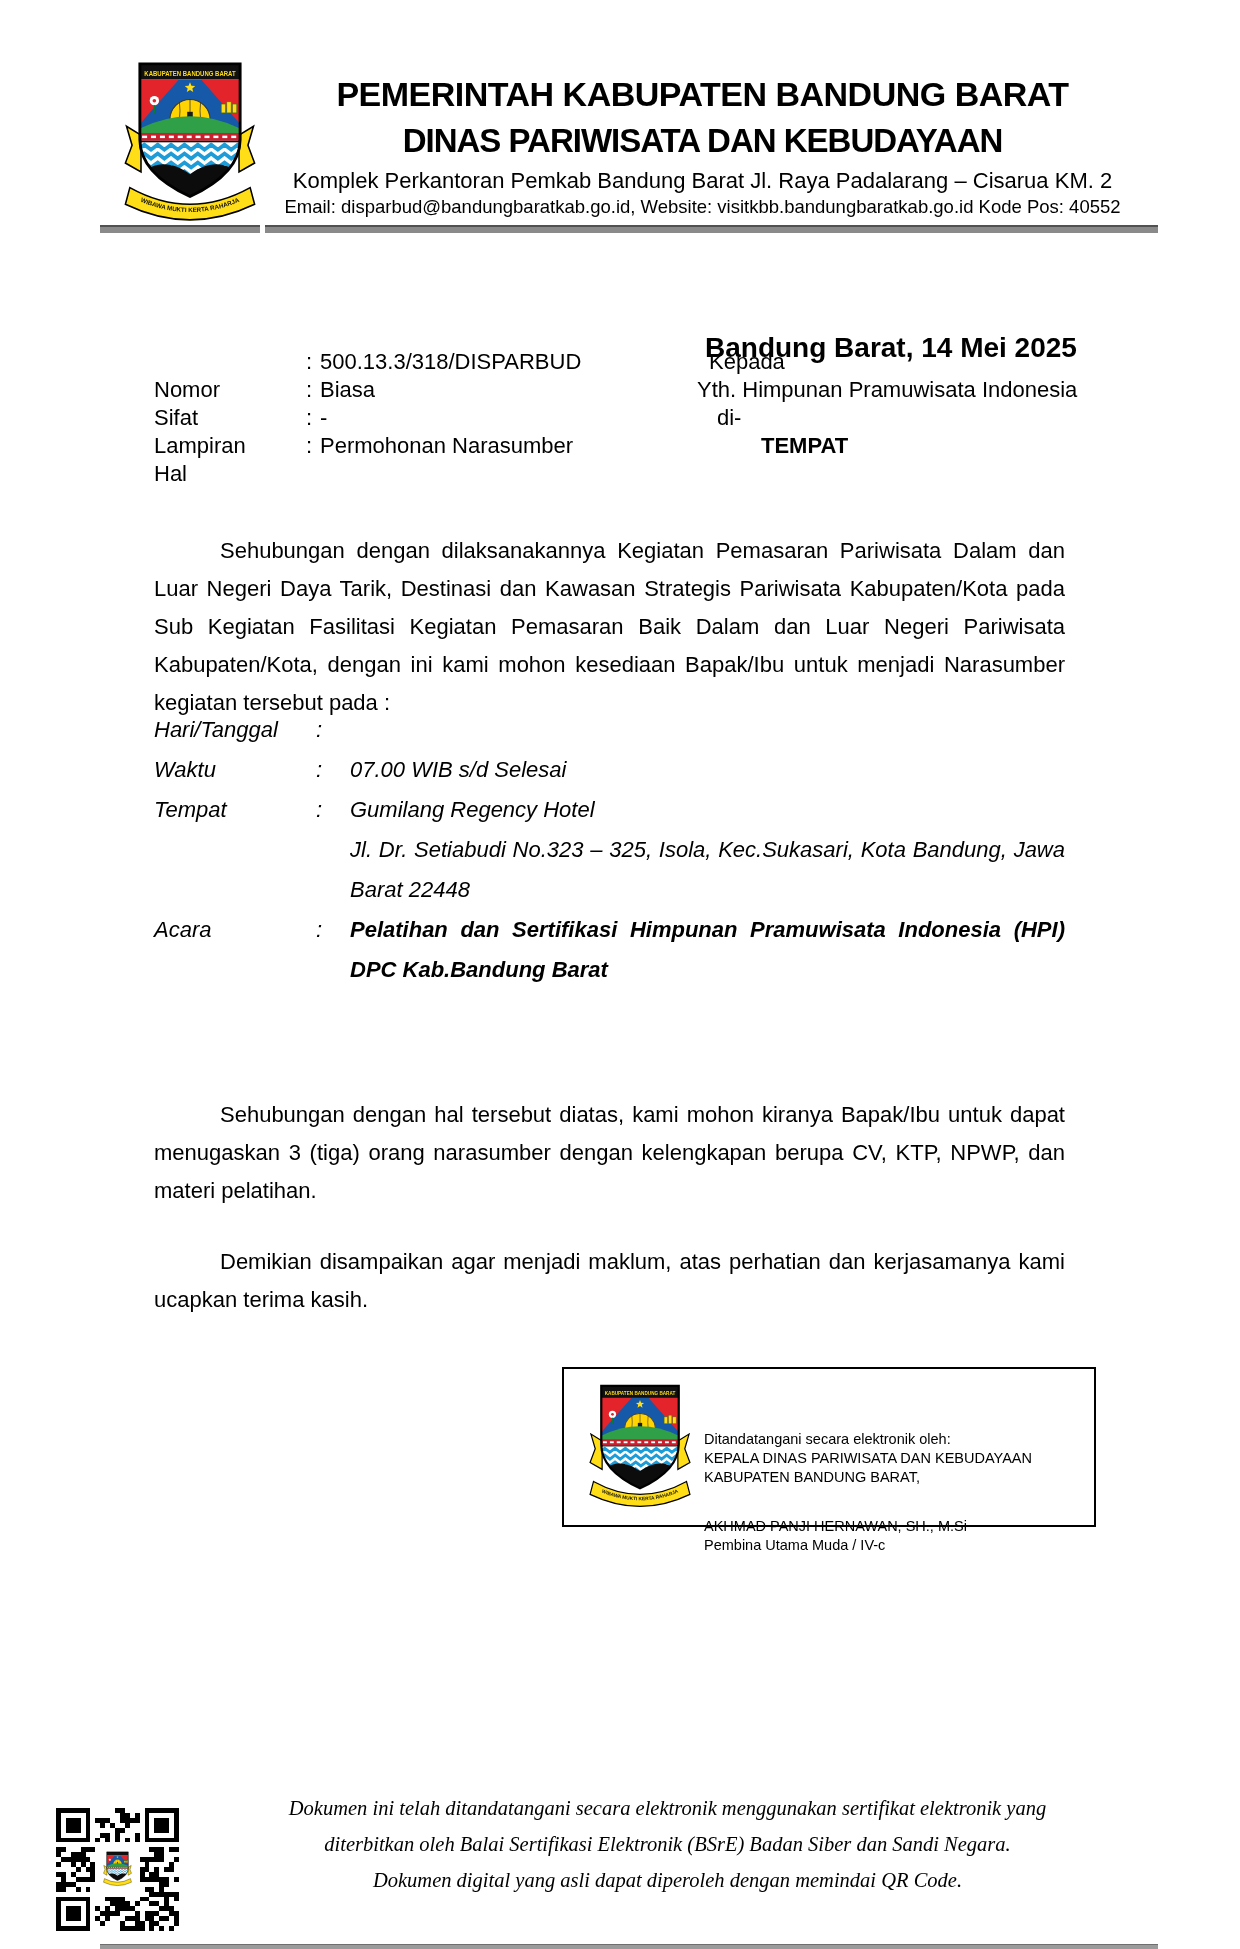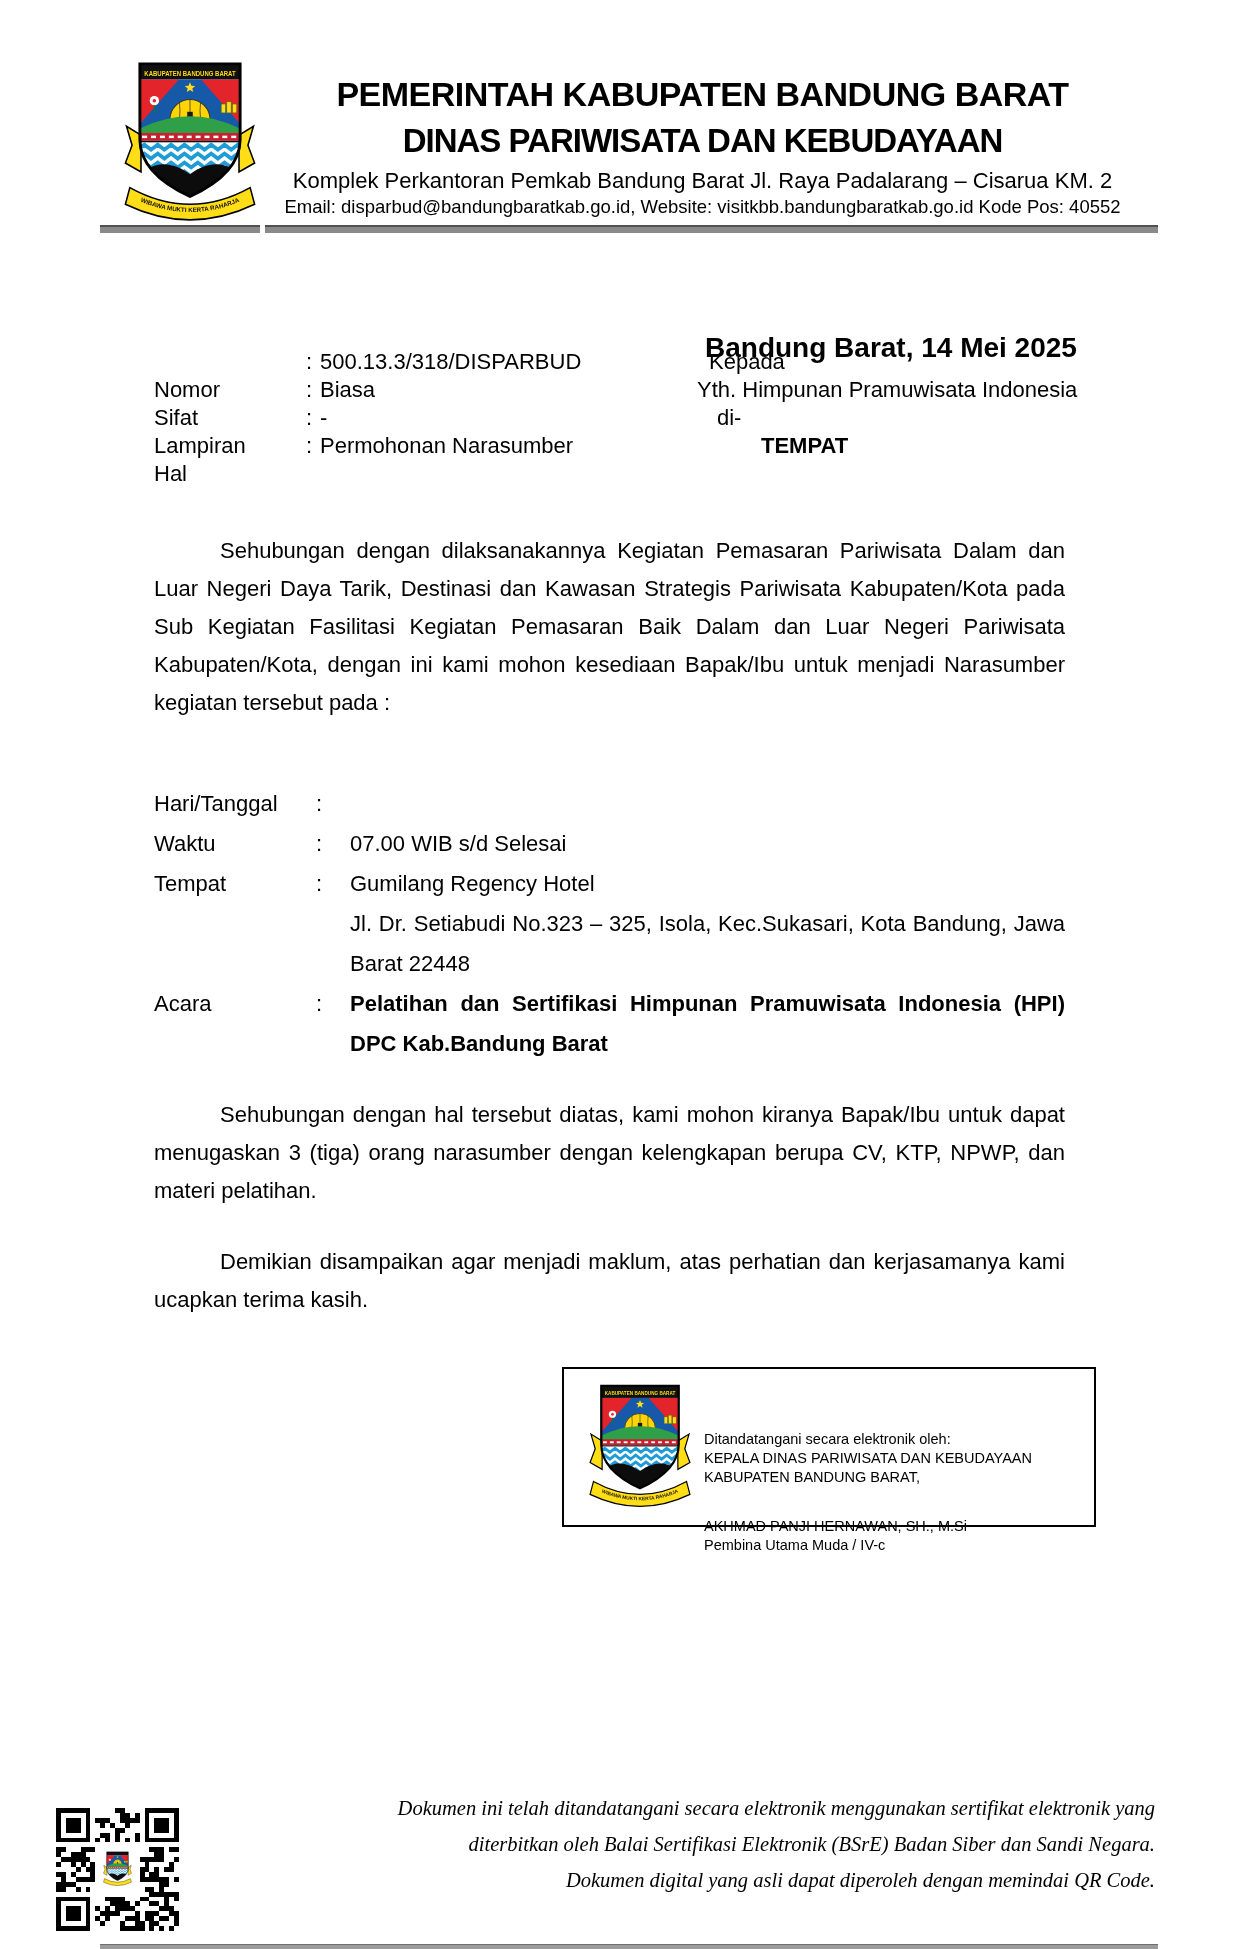--- a/index.html
+++ b/index.html
@@ -32,21 +32,21 @@
 
   
   .body-par{font-size:22px;}
   .body-par .ln{height:38px;line-height:38px;overflow:hidden;}
   .jl{text-align:justify;text-align-last:justify;}
   .ind{text-indent:66px;}
   .para1{left:154px;top:532px;width:911px;}
   .para2{left:154px;top:1096px;width:911px;}
   .para3{left:154px;top:1243px;width:911px;}
 
-  .details{left:154px;top:784px;width:911px;font-size:22px;}
+  .details{left:154px;top:710px;width:911px;font-size:22px;font-style:italic;}
   .drow{display:flex;}
   .dlabel{width:162px;height:40px;line-height:40px;}
   .dcolon{width:34px;height:40px;line-height:40px;}
   .dval{width:715px;}
   .dval .ln{height:40px;line-height:40px;overflow:hidden;}
   .bold{font-weight:bold;}
 
   
   .sigbox{left:562px;top:1367px;width:530px;height:156px;border:2.5px solid #000;background:#fff;}
   .sig-logo{position:absolute;left:24px;top:10px;width:104px;height:136px;}
@@ -54,21 +54,21 @@
   .sig-name{margin-top:30px;}
 
   
   .qr{left:56px;top:1808px;width:123px;height:123px;}
   .qr svg{display:block;width:123px;height:123px;}
   .qr-emblem{position:absolute;left:44px;top:36px;width:35px;height:50px;background:#fff;
              display:flex;align-items:center;justify-content:center;}
   .qr-emblem svg{width:29px;height:38px;}
   .footer-text{left:180px;top:1790px;width:975px;text-align:center;
                font-family:"Liberation Serif",serif;font-style:italic;font-size:20.5px;line-height:36px;}
-  .footer-text div{height:36px;text-align:right;}
+  .footer-text div{height:36px;}
 
   .defs-svg{position:absolute;width:0;height:0;overflow:hidden;}
 </style>
 </head>
 <body>
 
 <svg class="defs-svg" xmlns="http://www.w3.org/2000/svg">
   <symb style="display:none"></symb>
   <symbol id="kbb" viewBox="0 0 120 158">
     <defs>

